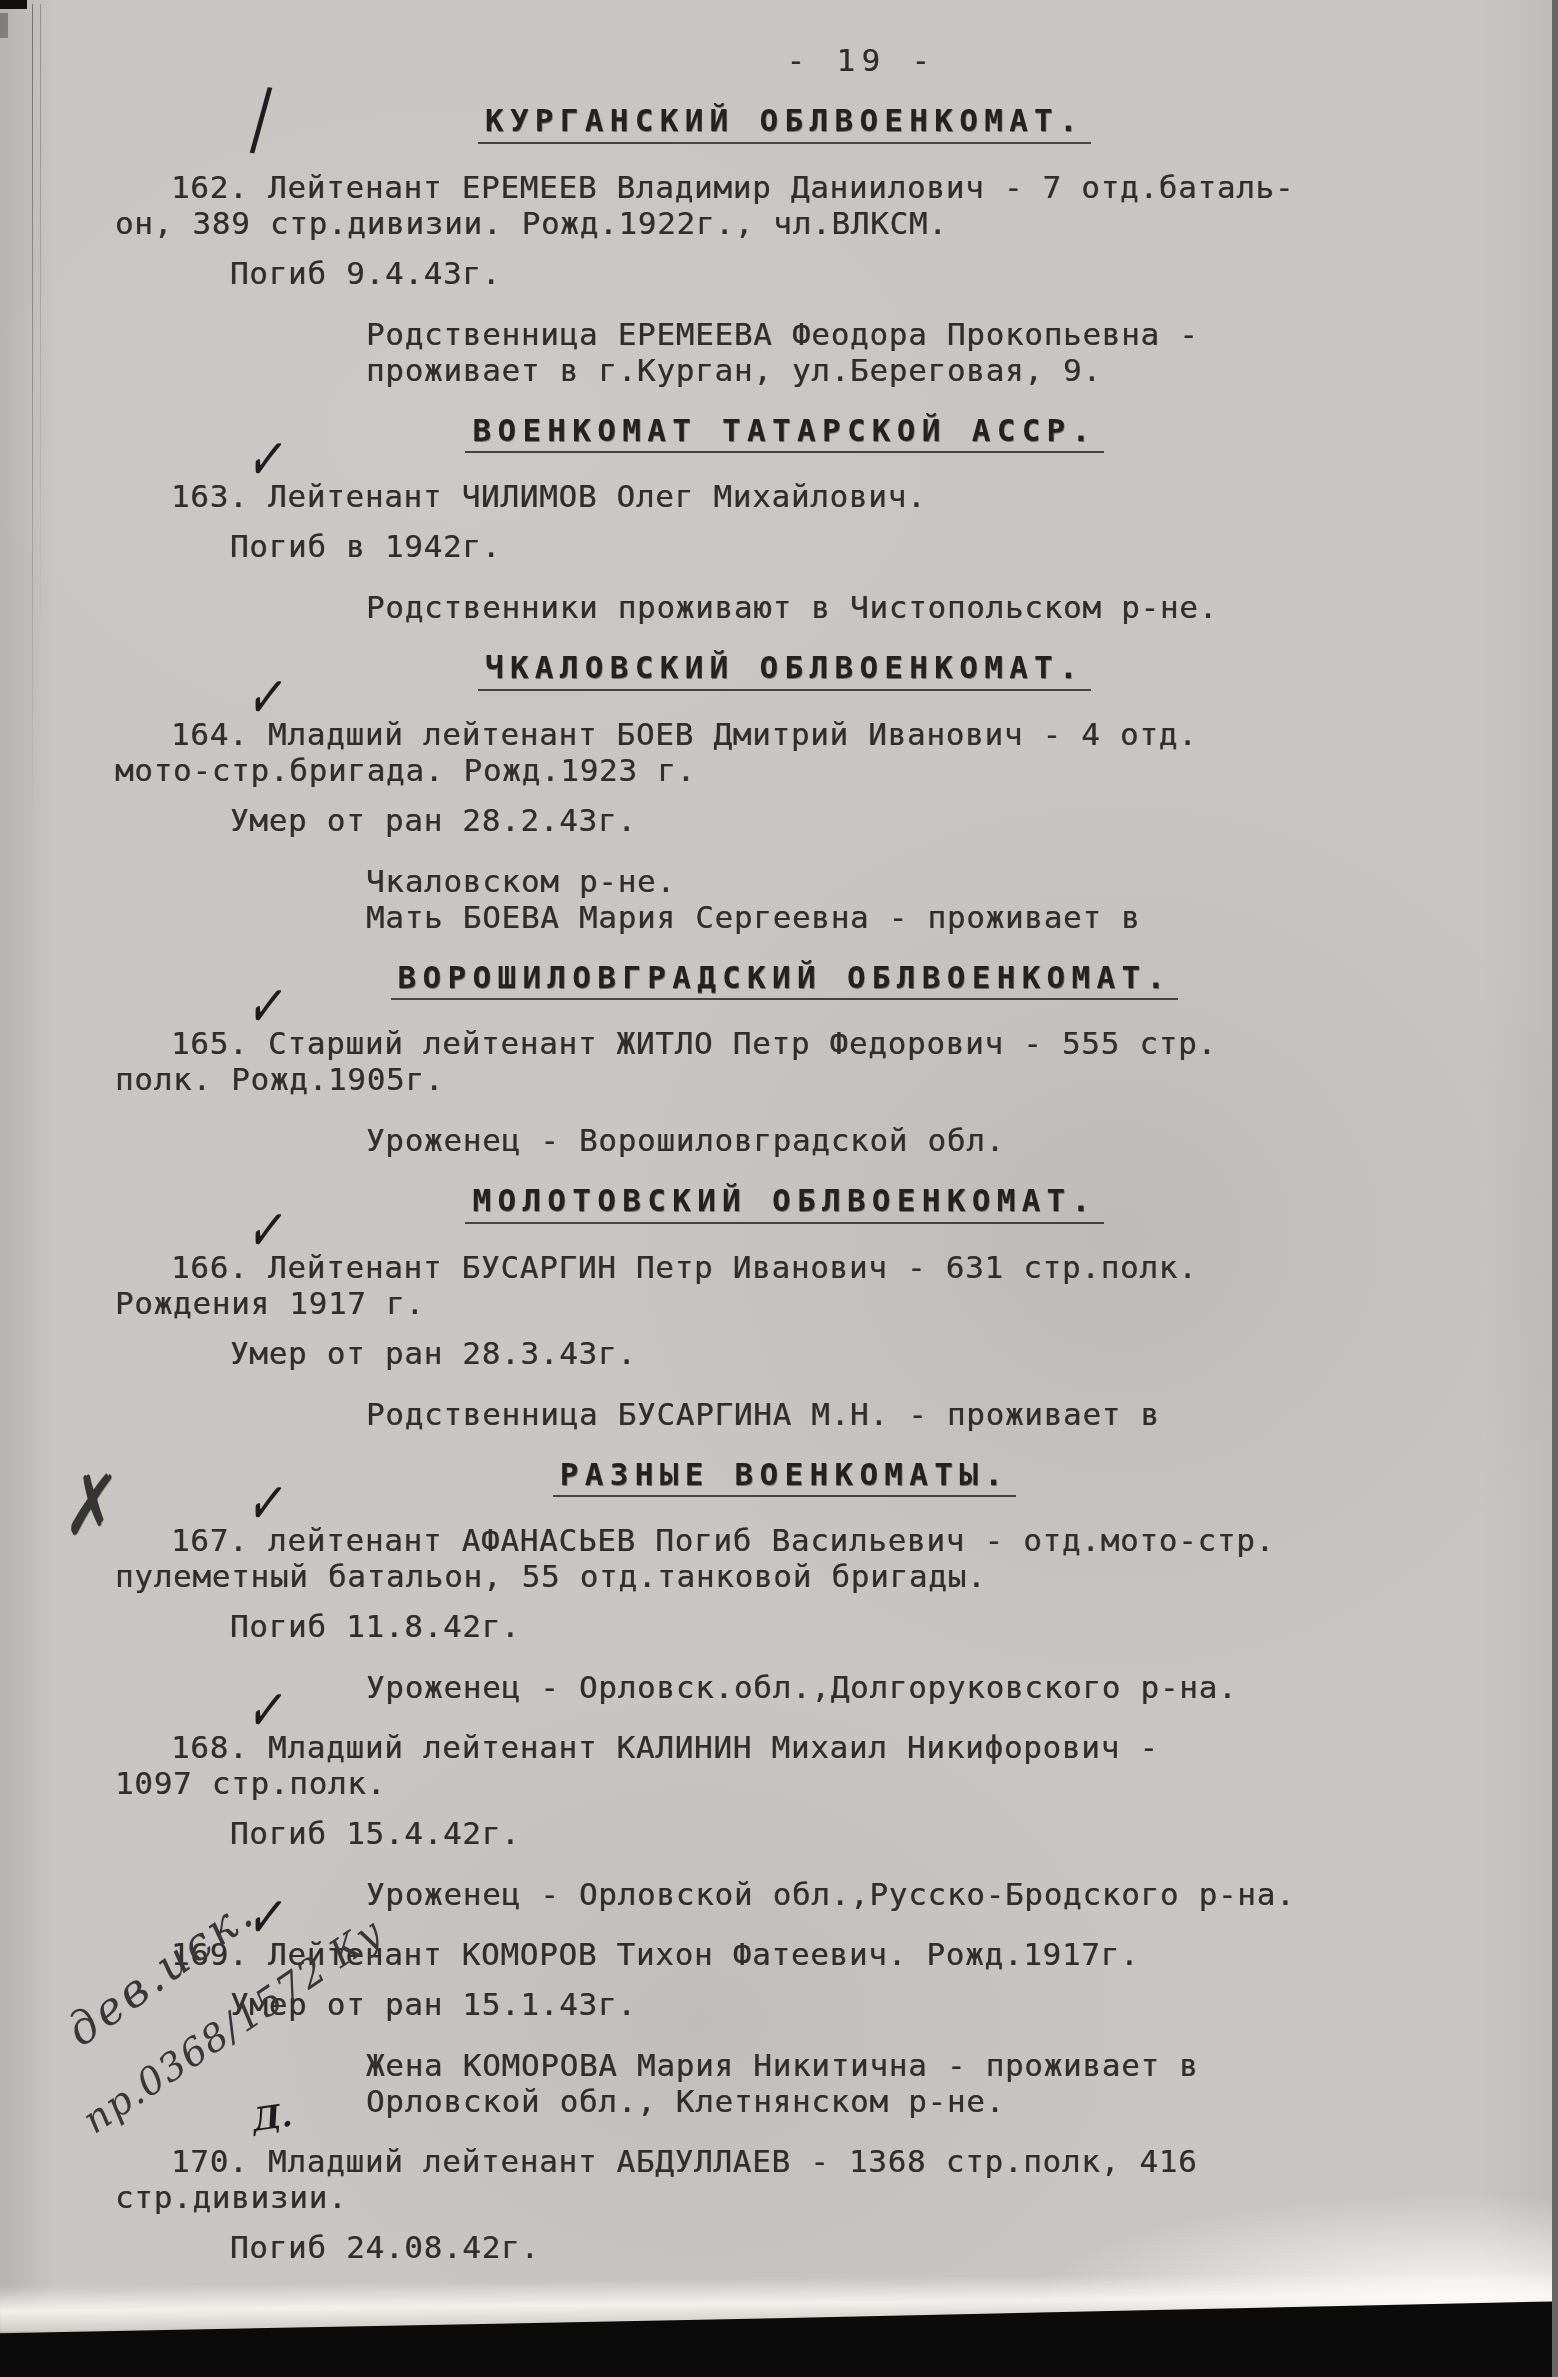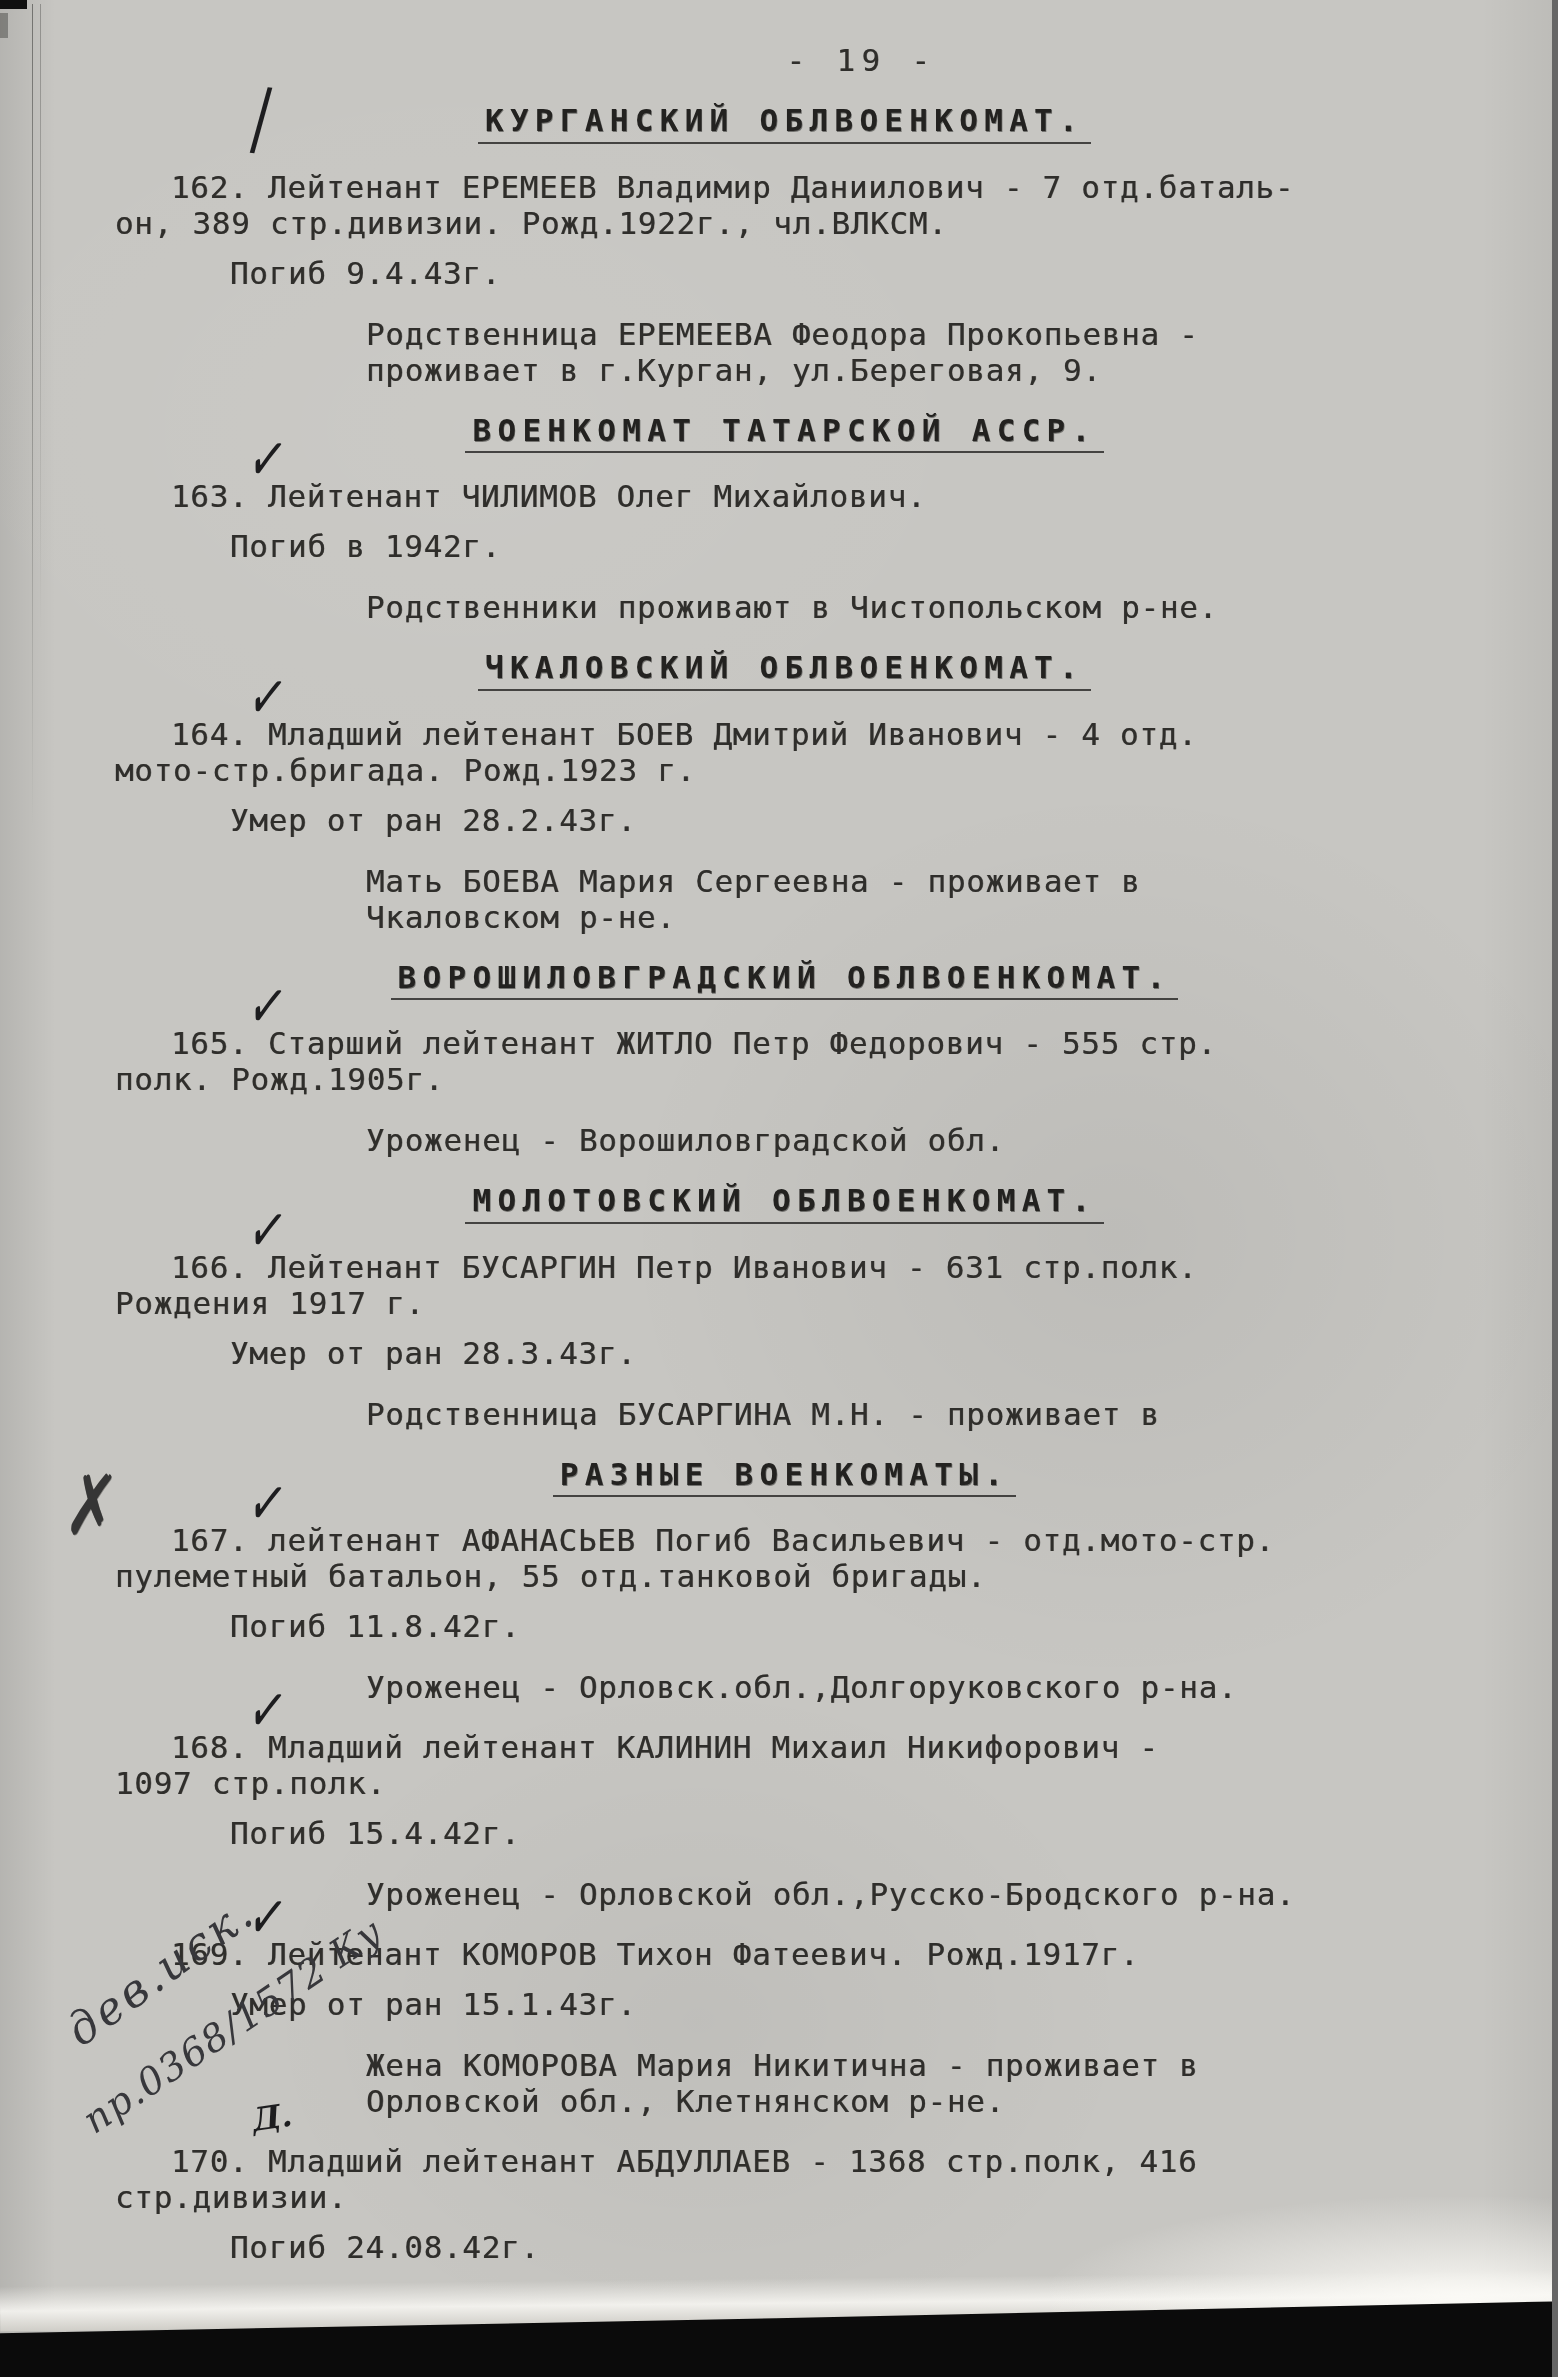--- a/index.html
+++ b/index.html
@@ -106,22 +106,22 @@
 
     <section>
       <div class="sec-title-row"><span class="sec-title">ЧКАЛОВСКИЙ ОБЛВОЕНКОМАТ.</span></div>
       <article class="entry">
         <div class="l head">
           <span class="num-wrap"><span class="num">164.</span><span class="mark">✓</span></span><span>Младший лейтенант БОЕВ Дмитрий Иванович - 4 отд.</span>
         </div>
         <div class="l cont">мото-стр.бригада. Рожд.1923 г.</div>
         <div class="l death">Умер от ран 28.2.43г.</div>
         <div class="relblock">
+          <div class="l rel">Чкаловском р-не.</div>
           <div class="l rel">Мать БОЕВА Мария Сергеевна - проживает в</div>
-          <div class="l rel">Чкаловском р-не.</div>
         </div>
       </article>
     </section>
 
     <section>
       <div class="sec-title-row"><span class="sec-title">ВОРОШИЛОВГРАДСКИЙ ОБЛВОЕНКОМАТ.</span></div>
       <article class="entry">
         <div class="l head">
           <span class="num-wrap"><span class="num">165.</span><span class="mark">✓</span></span><span>Старший лейтенант ЖИТЛО Петр Федорович - 555 стр.</span>
         </div>

